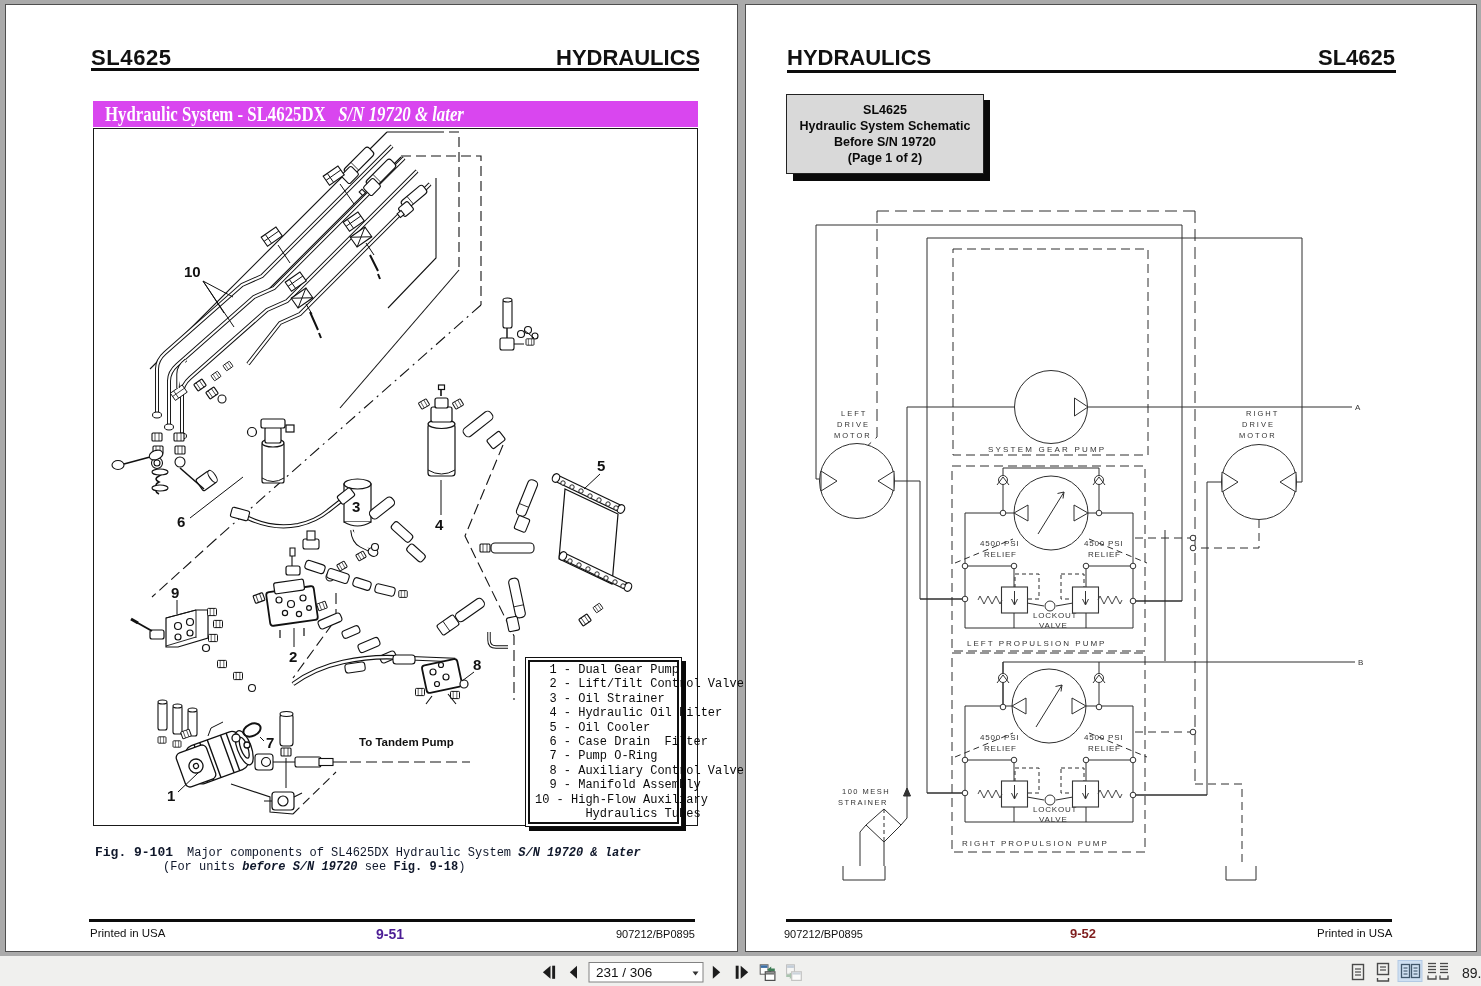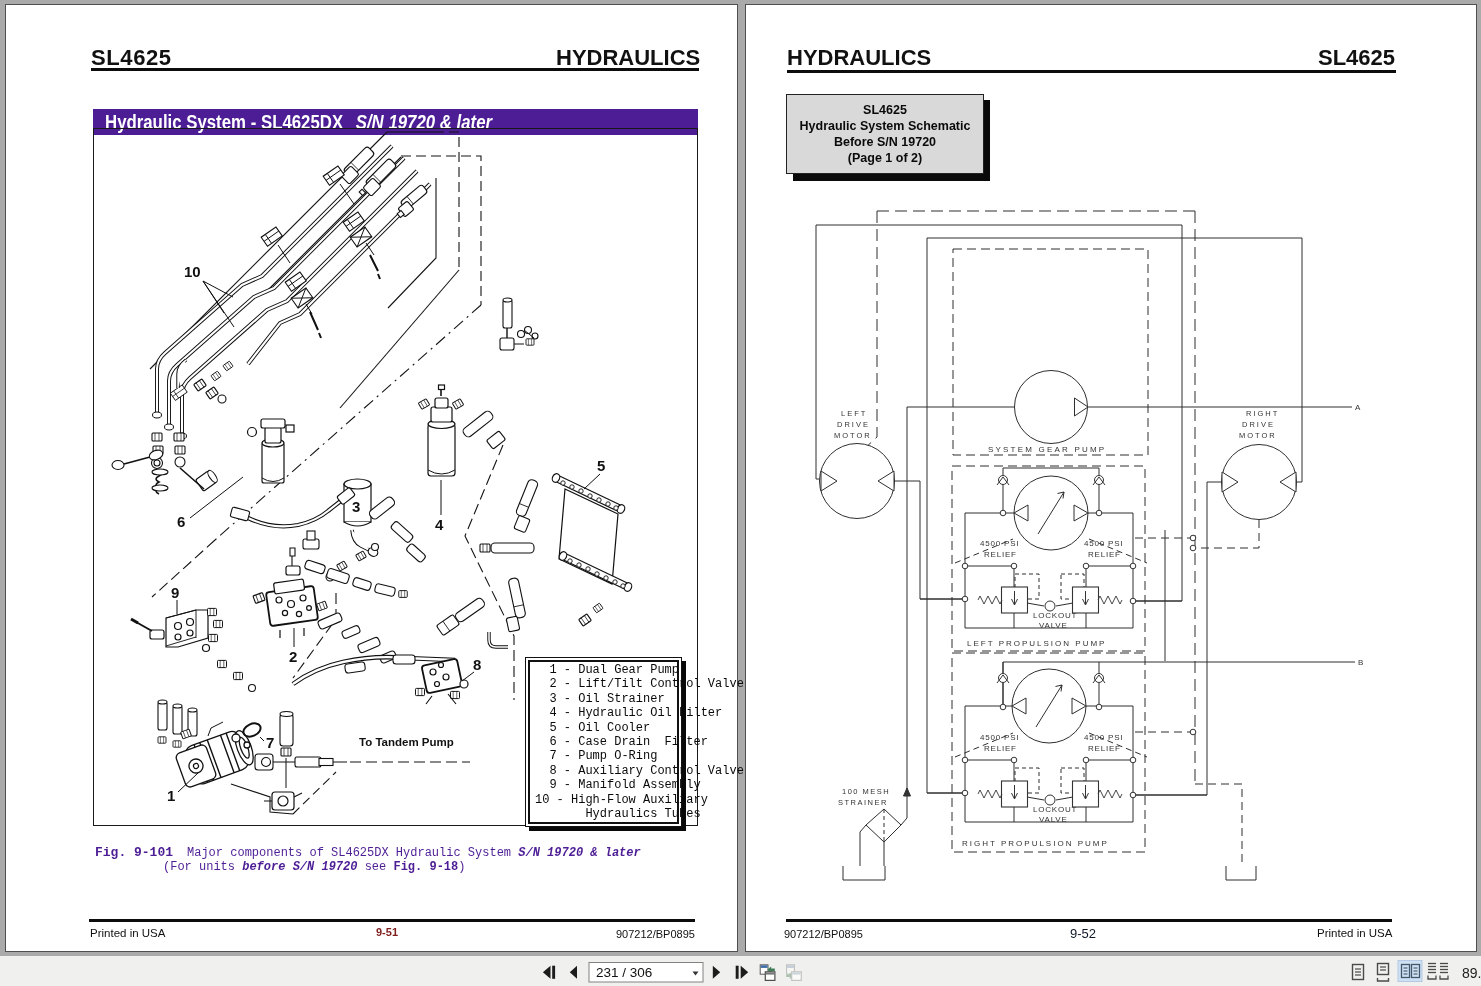--- a/index.html
+++ b/index.html
@@ -16,21 +16,21 @@
 <div class="page" style="left:5px;top:4px;width:733px;height:948px;"></div>
 
 <div class="page" style="left:745px;top:4px;width:732px;height:948px;"></div>
 
 <div class="abs hdr" style="left:91px;top:45px;letter-spacing:0.6px;">SL4625</div>
 
 <div class="abs hdr" style="left:556px;top:45px;">HYDRAULICS</div>
 
 <div class="abs" style="left:91px;top:68px;width:608px;height:3px;background:#0c0c0c;"></div>
 
-<div class="abs" style="left:93px;top:109px;width:605px;height:26px;background:#4c1d95;color:#fff;font-weight:bold;font-size:20px;line-height:26px;">
+<div class="abs" style="left:93px;top:101px;width:605px;height:26px;background:#d946ef;color:#fff;font-weight:bold;font-size:20px;line-height:26px;font-family:Liberation Serif, serif;">
 <span style="display:inline-block;transform:scaleX(0.84);transform-origin:0 50%;margin-left:12px;white-space:nowrap;">Hydraulic System - SL4625DX<span style="font-style:italic;margin-left:15px;">S/N 19720 &amp; later</span></span>
 </div>
 
 <div class="abs" style="left:93px;top:128px;width:605px;height:698px;border:1px solid #191919;box-sizing:border-box;"></div>
 
 <div class="abs" style="left:529px;top:661px;width:157px;height:170px;background:#090909;"></div>
 
 <div class="abs" style="left:525px;top:657px;width:157px;height:170px;background:#fff;border:1px solid #111;box-sizing:border-box;">
   <div style="position:absolute;left:2px;top:2px;right:2px;bottom:2px;border:2px solid #111;"></div>
 </div>
@@ -40,48 +40,48 @@
   3 - Oil Strainer
   4 - Hydraulic Oil Filter
   5 - Oil Cooler
   6 - Case Drain  Filter
   7 - Pump O-Ring
   8 - Auxiliary Control Valve
   9 - Manifold Assembly
 10 - High-Flow Auxiliary
        Hydraulics Tubes</div>
 
-<div class="abs ser" style="left:95px;top:845px;font-size:12px;color:#4c1d95;">
+<div class="abs ser" style="left:95px;top:845px;font-size:12px;color:#0f172a;">
   <span style="font-weight:bold;font-size:13px;">Fig. 9-101</span><span style="display:inline-block;width:14px;"></span>Major components of SL4625DX Hydraulic System <i><b>S/N 19720 &amp; later</b></i><br>
   <span style="display:inline-block;width:68px;"></span>(For units <i><b>before S/N 19720</b></i> see <b>Fig. 9-18</b>)
 </div>
 
 <div class="abs" style="left:89px;top:919px;width:606px;height:3px;background:#0c0c0c;"></div>
 
 <div class="abs" style="left:90px;top:927px;font-size:11.5px;color:#111;">Printed in USA</div>
 
-<div class="abs" style="left:376px;top:926px;font-size:11px;font-weight:bold;color:#7f1d1d;">9-51</div>
+<div class="abs" style="left:376px;top:926px;font-size:14px;font-weight:bold;color:#4c1d95;">9-51</div>
 
 <div class="abs" style="left:616px;top:928px;font-size:11px;color:#111;">907212/BP0895</div>
 
 <div class="abs hdr" style="left:787px;top:45px;">HYDRAULICS</div>
 
 <div class="abs hdr" style="left:1318px;top:45px;">SL4625</div>
 
 <div class="abs" style="left:787px;top:70px;width:609px;height:3px;background:#0c0c0c;"></div>
 
 <div class="abs" style="left:793px;top:100px;width:197px;height:81px;background:#0a0a0a;"></div>
 
 <div class="abs" style="left:786px;top:94px;width:198px;height:80px;background:#d9d9d9;border:1px solid #222;box-sizing:border-box;text-align:center;font-weight:bold;font-size:12.5px;line-height:16px;color:#0a0a0a;padding-top:7px;">SL4625<br>Hydraulic System Schematic<br>Before S/N 19720<br>(Page 1 of 2)</div>
 
 <div class="abs" style="left:786px;top:919px;width:606px;height:3px;background:#0c0c0c;"></div>
 
 <div class="abs" style="left:784px;top:928px;font-size:11px;color:#111;">907212/BP0895</div>
 
-<div class="abs" style="left:1070px;top:926px;font-size:13px;font-weight:normal;color:#0f172a;">9-52</div>
+<div class="abs" style="left:1070px;top:926px;font-size:13px;font-weight:bold;color:#7f1d1d;">9-52</div>
 
 <div class="abs" style="left:1317px;top:927px;font-size:11.5px;color:#111;">Printed in USA</div>
 
 <div class="abs" style="left:0;top:956px;width:1481px;height:30px;background:#f0f0ee;"></div>
 
 <svg class="abs" style="left:0;top:956px;" width="1481" height="30" viewBox="0 956 1481 30">
 
   <g fill="#1c1c1c">
       <path d="M550.5,965.7 L550.5,978.8 L542.9,972.3 Z"></path>
       <rect x="552.2" y="965.7" width="2.9" height="13.1"></rect>

